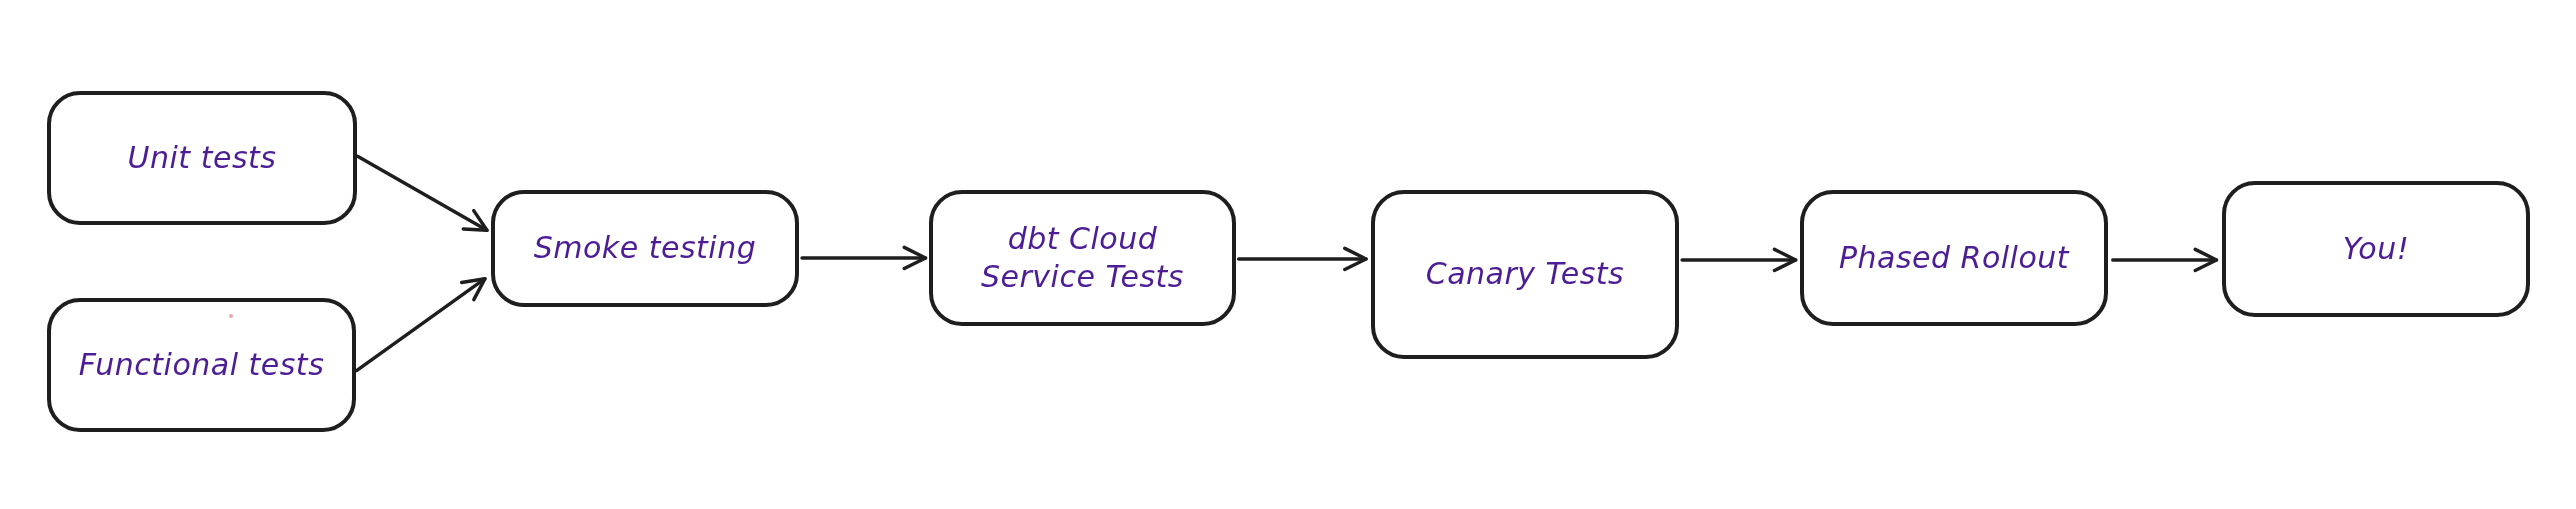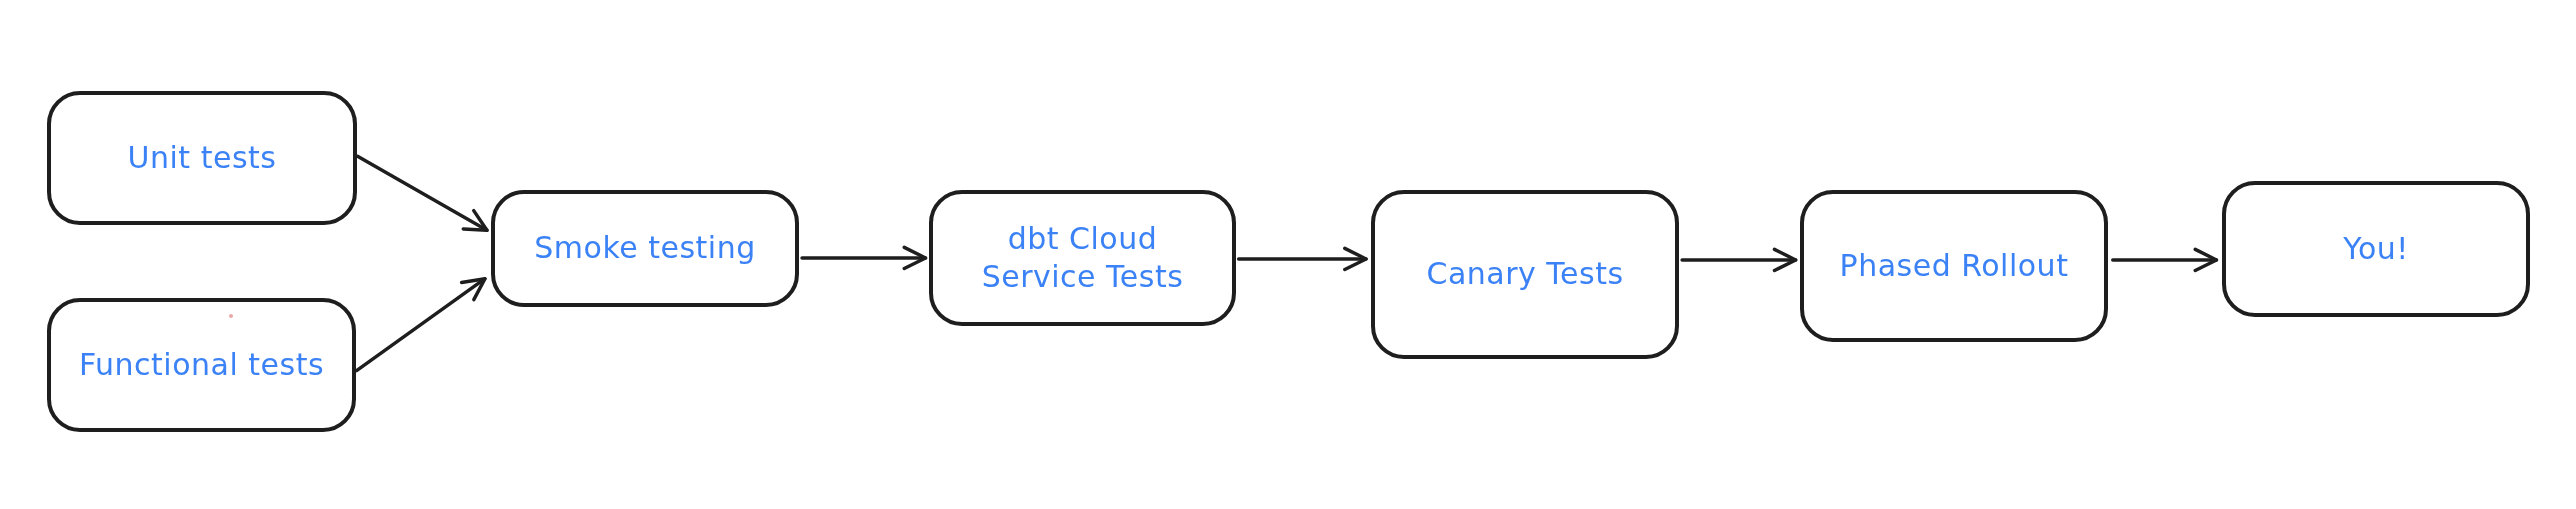--- a/index.html
+++ b/index.html
@@ -29,24 +29,25 @@
     border: 4px solid #1e1e1e;
     border-radius: 33px;
     background: #ffffff;
     display: flex;
     align-items: center;
     justify-content: center;
   }
   .node-label {
     font-size: 30px;
     line-height: 1.27;
-    color: #3b82f6;
+    color: #4c1d95;
     text-align: center;
     white-space: pre-line;
     letter-spacing: 0.5px;
+    font-style: italic;
   }
   .stray-dot {
     position: absolute;
     width: 4px;
     height: 4px;
     border-radius: 50%;
     opacity: 0.75;
   }
 </style>
 </head>
@@ -89,21 +90,21 @@
       <div class="node" style="left: 491px; top: 190px; width: 308px; height: 117px; border-color: rgb(30, 30, 30); background: rgb(255, 255, 255);">
         <span class="node-label">Smoke testing</span>
       </div>
       <div class="node" style="left: 929px; top: 190px; width: 307px; height: 136px; border-color: rgb(30, 30, 30); background: rgb(255, 255, 255);">
         <span class="node-label">dbt Cloud
 Service Tests</span>
       </div>
       <div class="node" style="left: 1371px; top: 190px; width: 308px; height: 169px; border-color: rgb(30, 30, 30); background: rgb(255, 255, 255);">
         <span class="node-label">Canary Tests</span>
       </div>
-      <div class="node" style="left: 1800px; top: 190px; width: 308px; height: 152px; border-color: rgb(30, 30, 30); background: rgb(255, 255, 255);">
+      <div class="node" style="left: 1800px; top: 190px; width: 308px; height: 136px; border-color: rgb(30, 30, 30); background: rgb(255, 255, 255);">
         <span class="node-label">Phased Rollout</span>
       </div>
       <div class="node" style="left: 2222px; top: 181px; width: 308px; height: 136px; border-color: rgb(30, 30, 30); background: rgb(255, 255, 255);">
         <span class="node-label">You!</span>
       </div>
     </div>
   <div id="stray-dot" class="stray-dot" style="left: 229px; top: 314px; background: rgb(224, 139, 139);"></div>
 </div>
 
 

